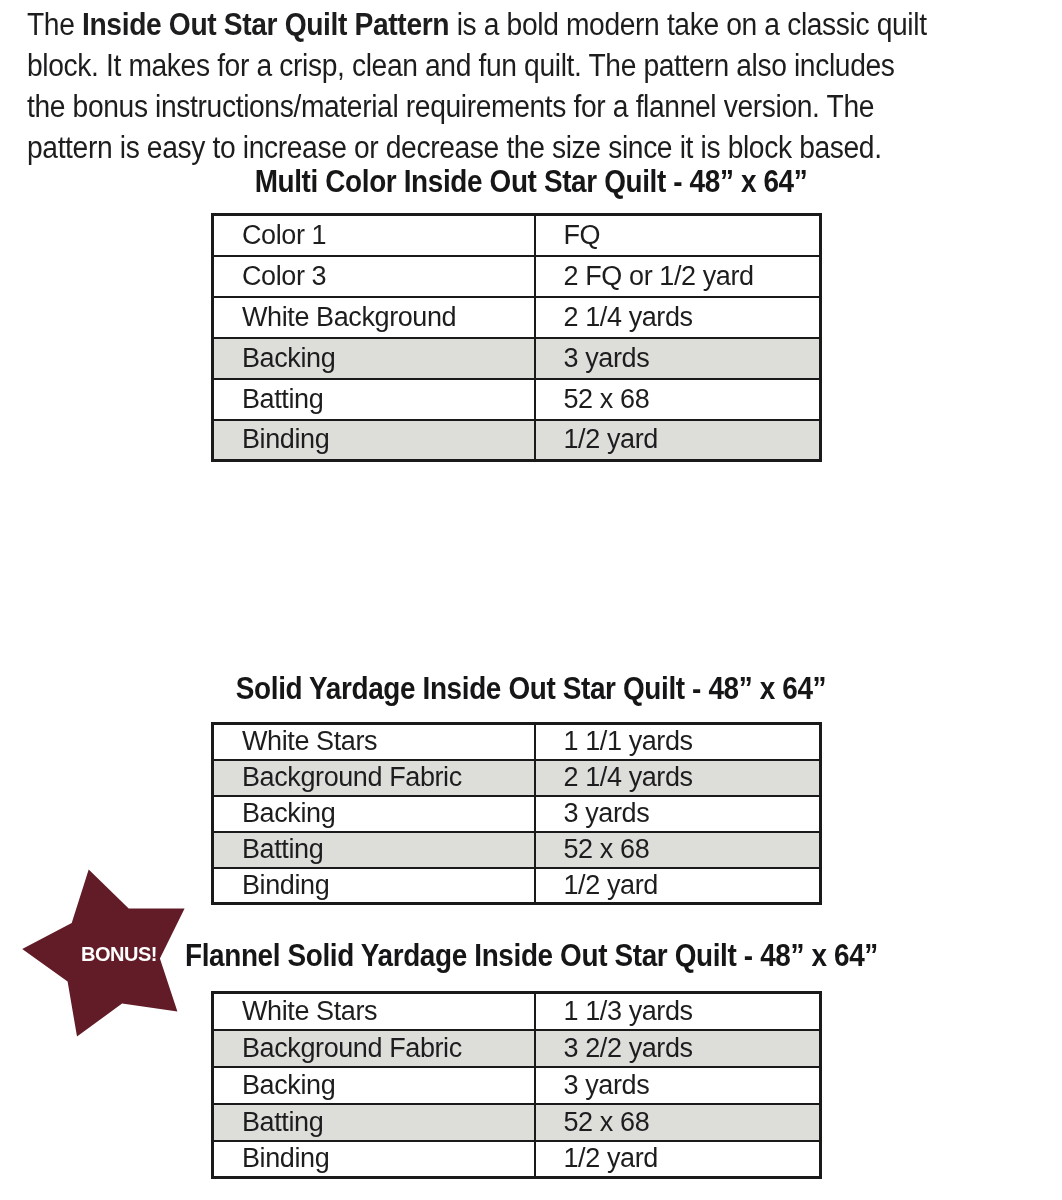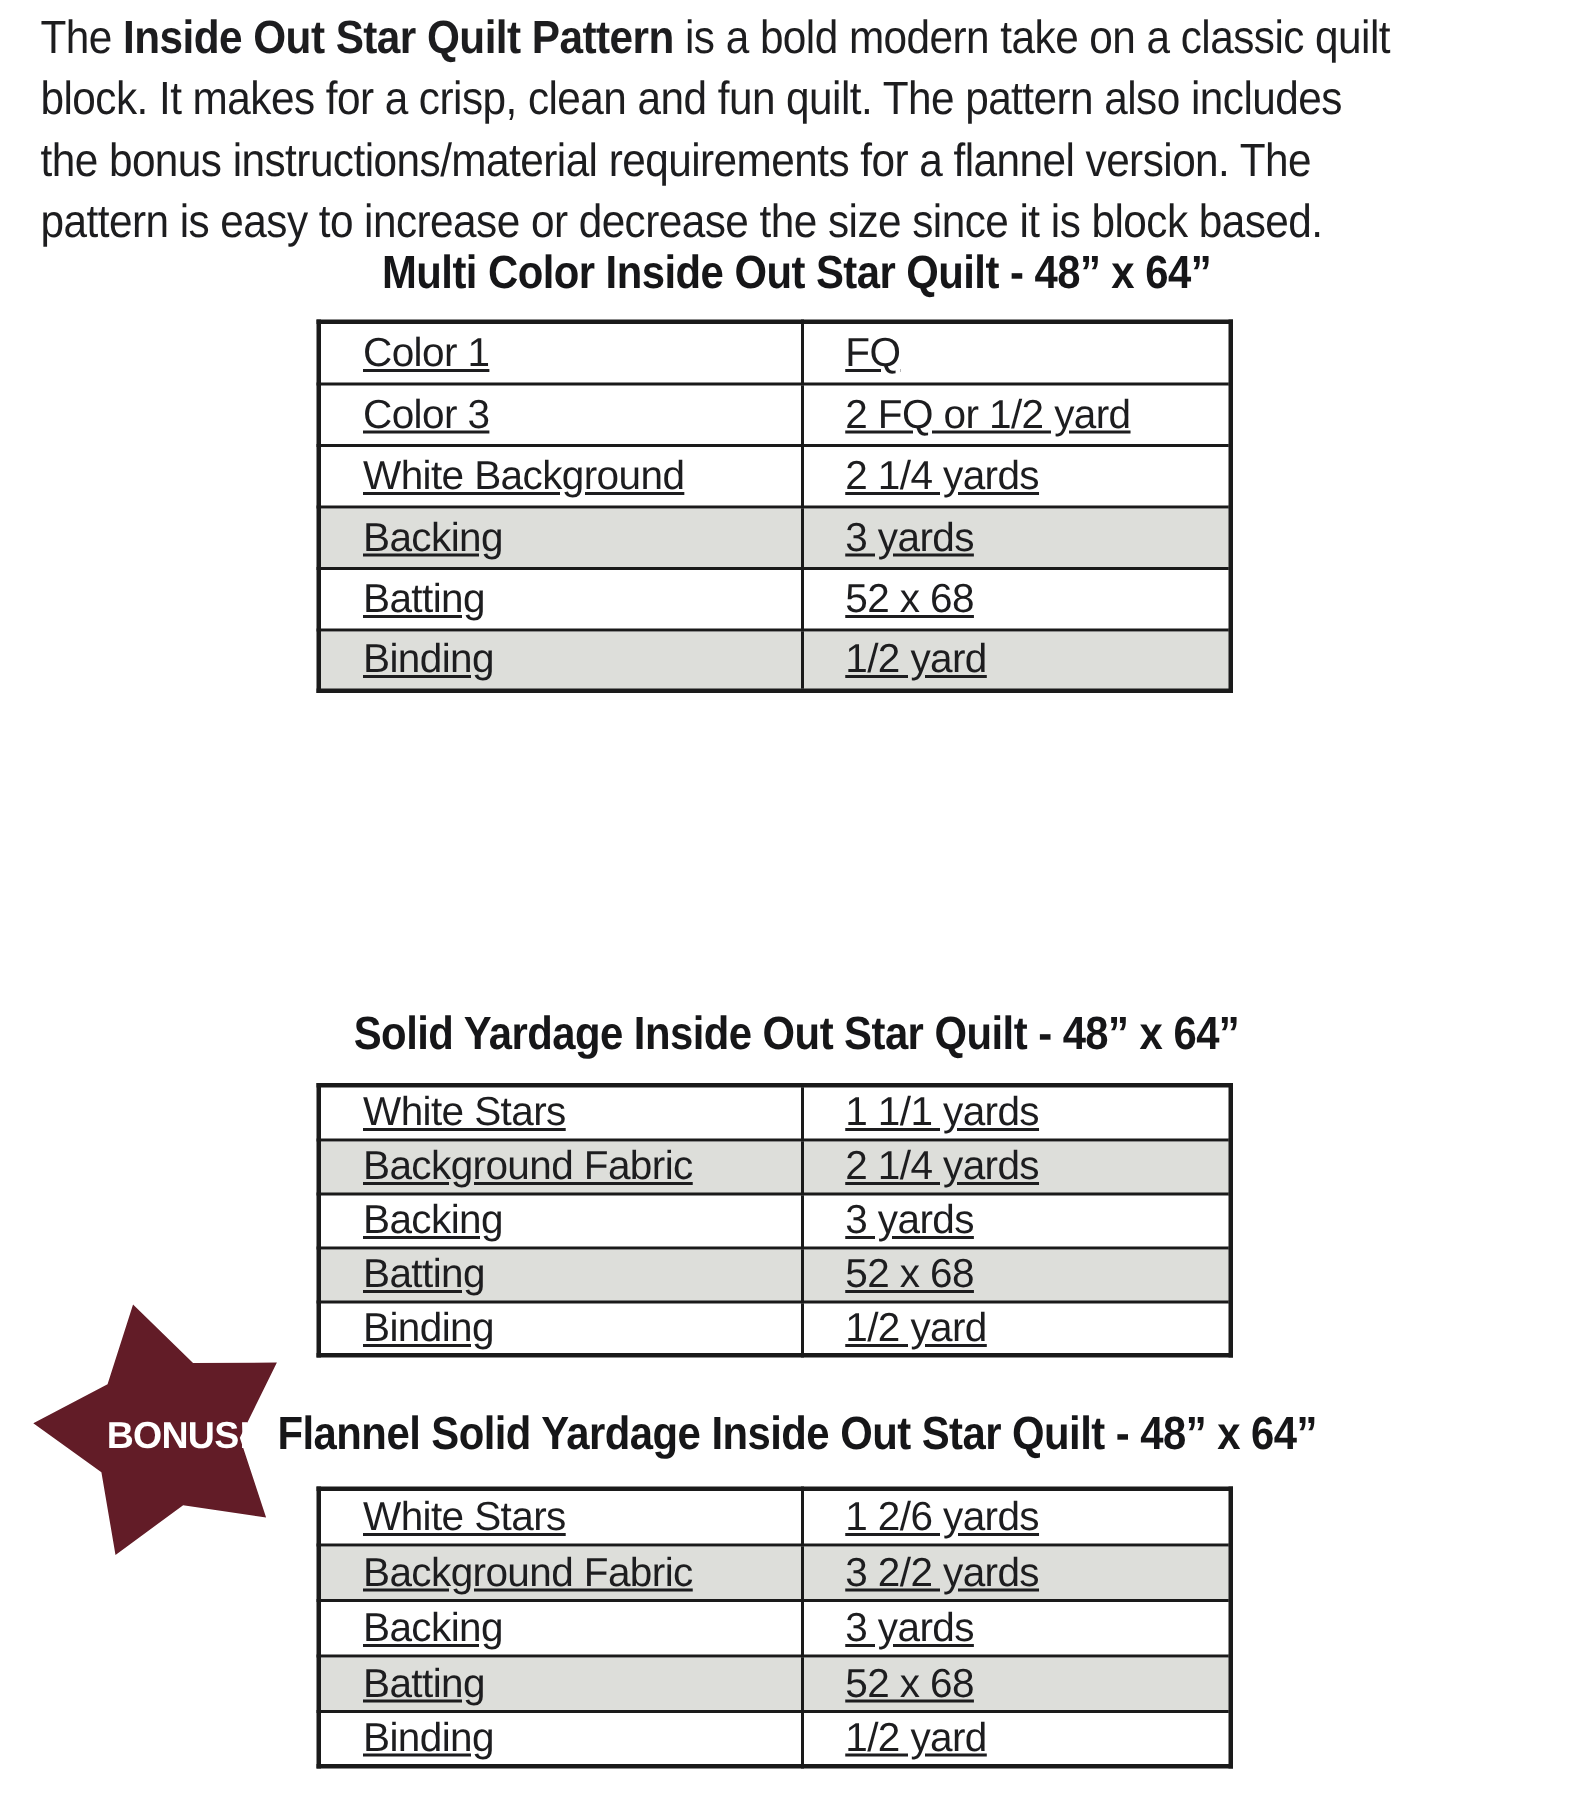--- a/index.html
+++ b/index.html
@@ -26,34 +26,34 @@
   
   table.qt{
     position:absolute;left:211px;width:611px;
     border-collapse:collapse;table-layout:fixed;
     border:3px solid #1a1a1a;
   }
   table.qt td{
     border:2px solid #1a1a1a;
     font-size:27px;letter-spacing:-0.4px;
     padding:0 4px 0 28px;vertical-align:middle;
-    overflow:hidden;white-space:nowrap;text-decoration:underline;
+    overflow:hidden;white-space:nowrap;
   }
   .t1{top:213px;}
   .t1 tr{height:41px;}
   .t2{top:722px;}
   .t2 tr{height:36px;}
   .t3{top:991px;}
   .t3 tr{height:37px;}
   tr.alt td{background:#dddeda;}
   
   .star-wrap{position:absolute;left:10px;top:855px;width:200px;height:200px;}
   .bonus-label{
     position:absolute;left:64px;top:943px;width:110px;text-align:center;
-    font-weight:700;font-size:25px;letter-spacing:-0.5px;color:#ffffff;
+    font-weight:700;font-size:20px;letter-spacing:-0.5px;color:#ffffff;
   }
 </style>
 </head>
 <body>
 
 <div class="intro">
   <div><span>The </span><span class="b">Inside Out Star Quilt Pattern</span><span> is a bold modern take on a classic quilt</span></div>
   <div>block. It makes for a crisp, clean and fun quilt. The pattern also includes</div>
   <div>the bonus instructions/material requirements for a flannel version. The</div>
   <div>pattern is easy to increase or decrease the size since it is block based.</div>
@@ -132,21 +132,21 @@
 
 <div class="heading h3">Flannel Solid Yardage Inside Out Star Quilt - 48” x 64”</div>
 <table class="qt t3">
   <colgroup>
       <col style="width:322px">
       <col>
     </colgroup>
   <tbody>
       <tr>
         <td>White Stars</td>
-        <td>1 2/6 yards</td>
+        <td>1 1/3 yards</td>
       </tr>
   <tr class="alt">
         <td>Background Fabric</td>
         <td>3 2/2 yards</td>
       </tr>
   <tr>
         <td>Backing</td>
         <td>3 yards</td>
       </tr>
   <tr class="alt">

